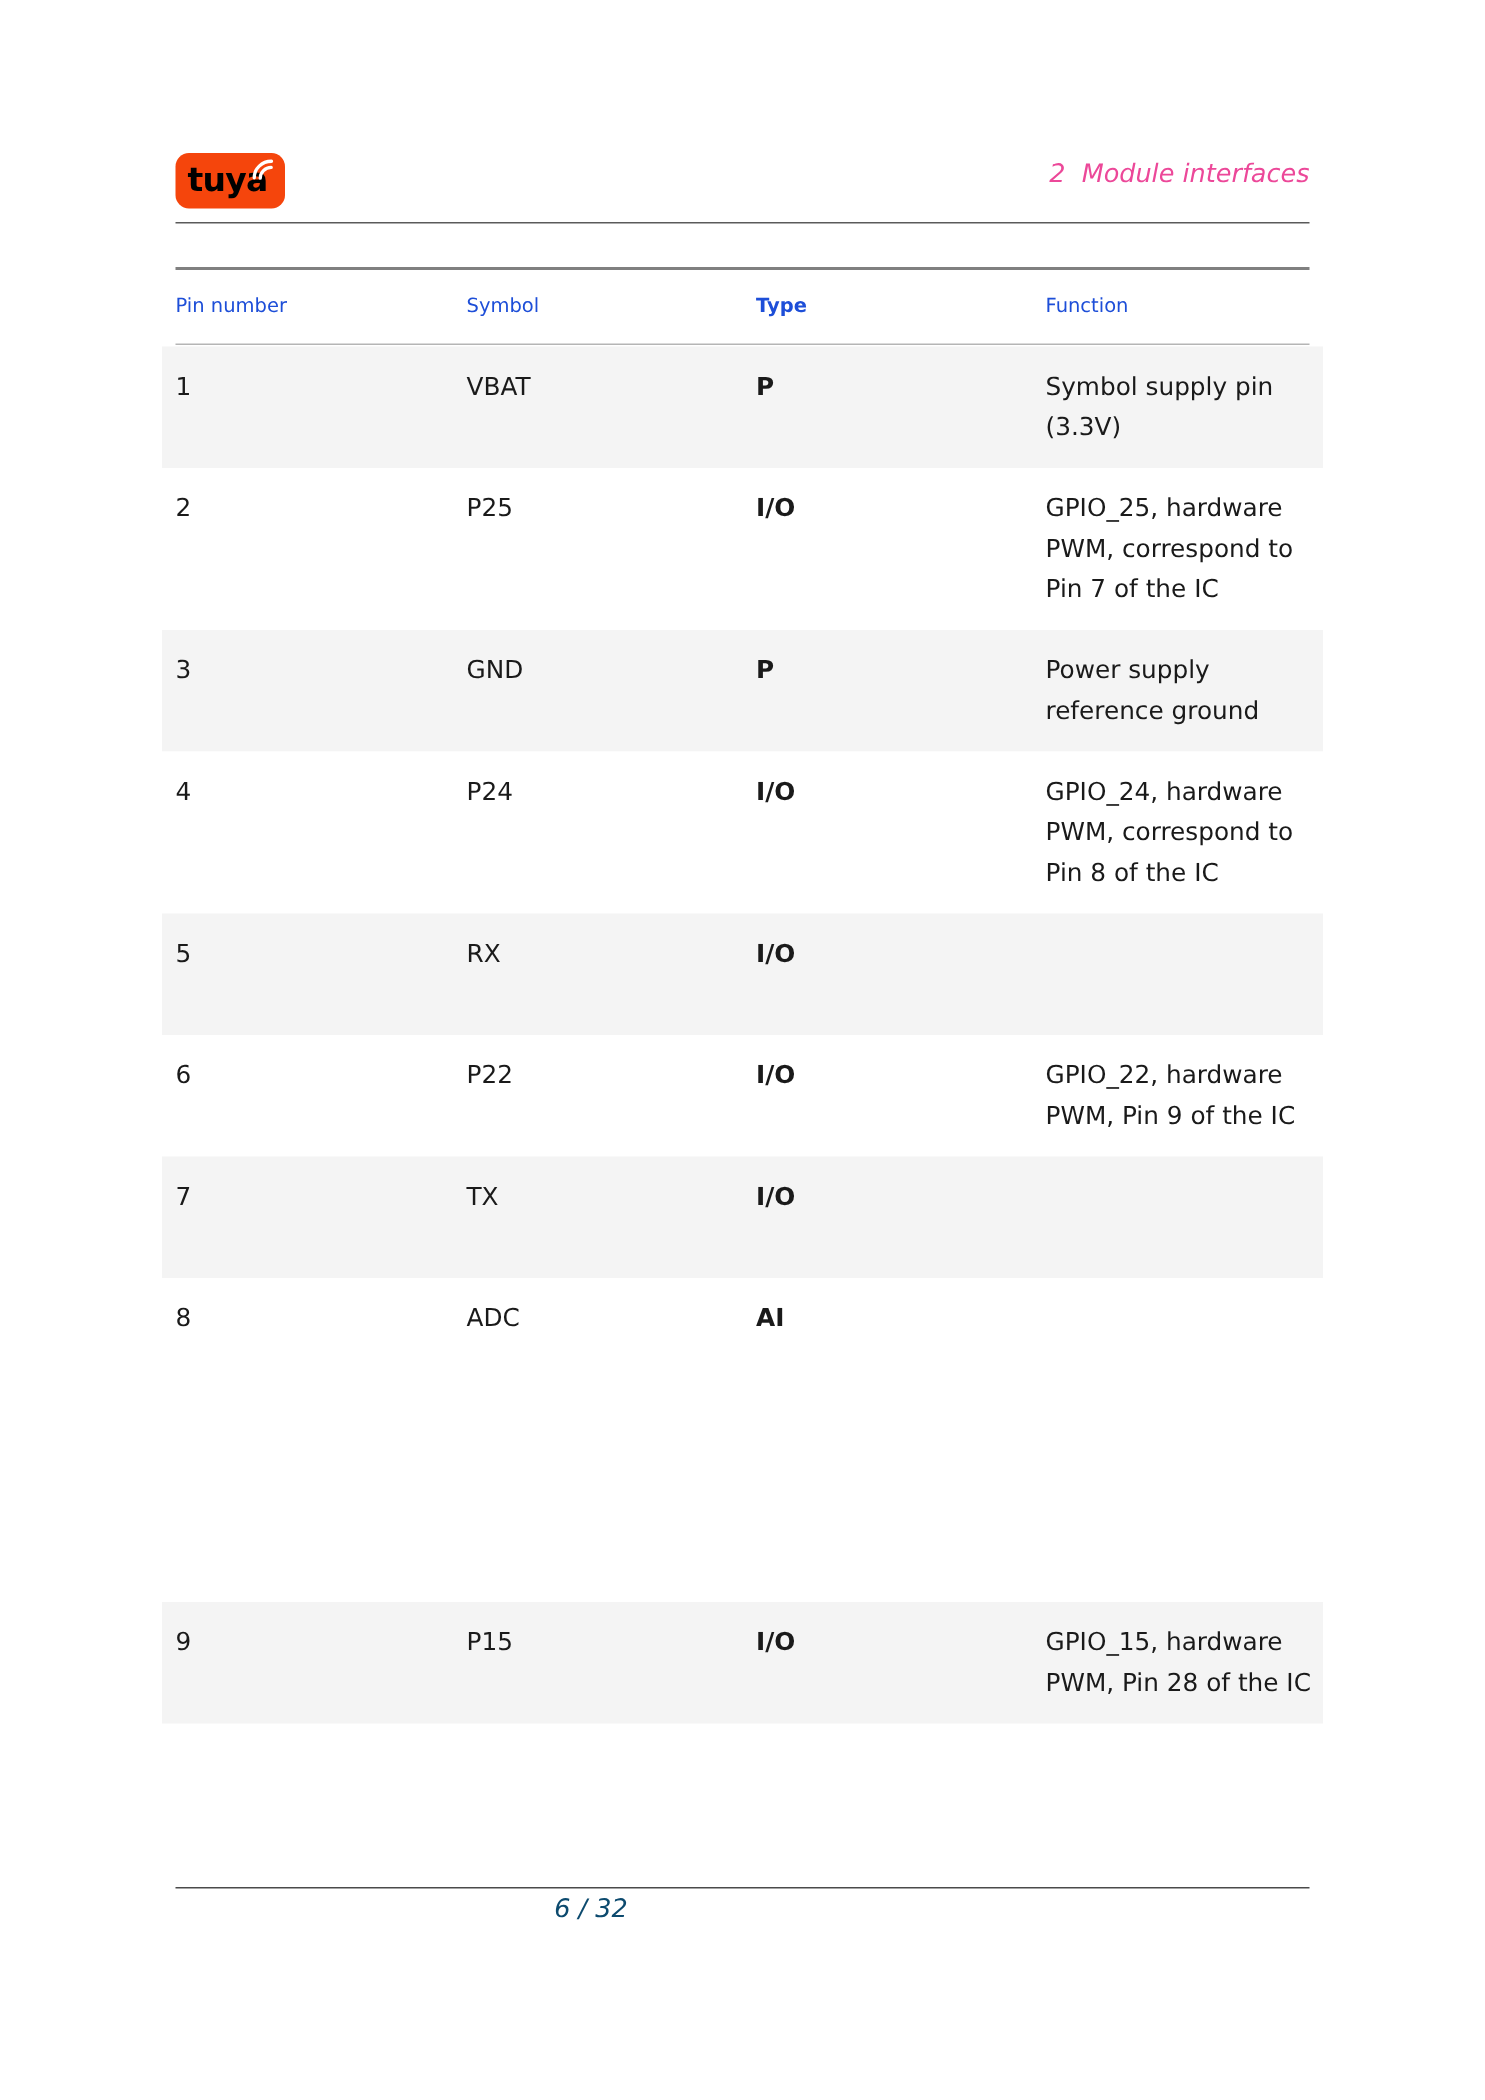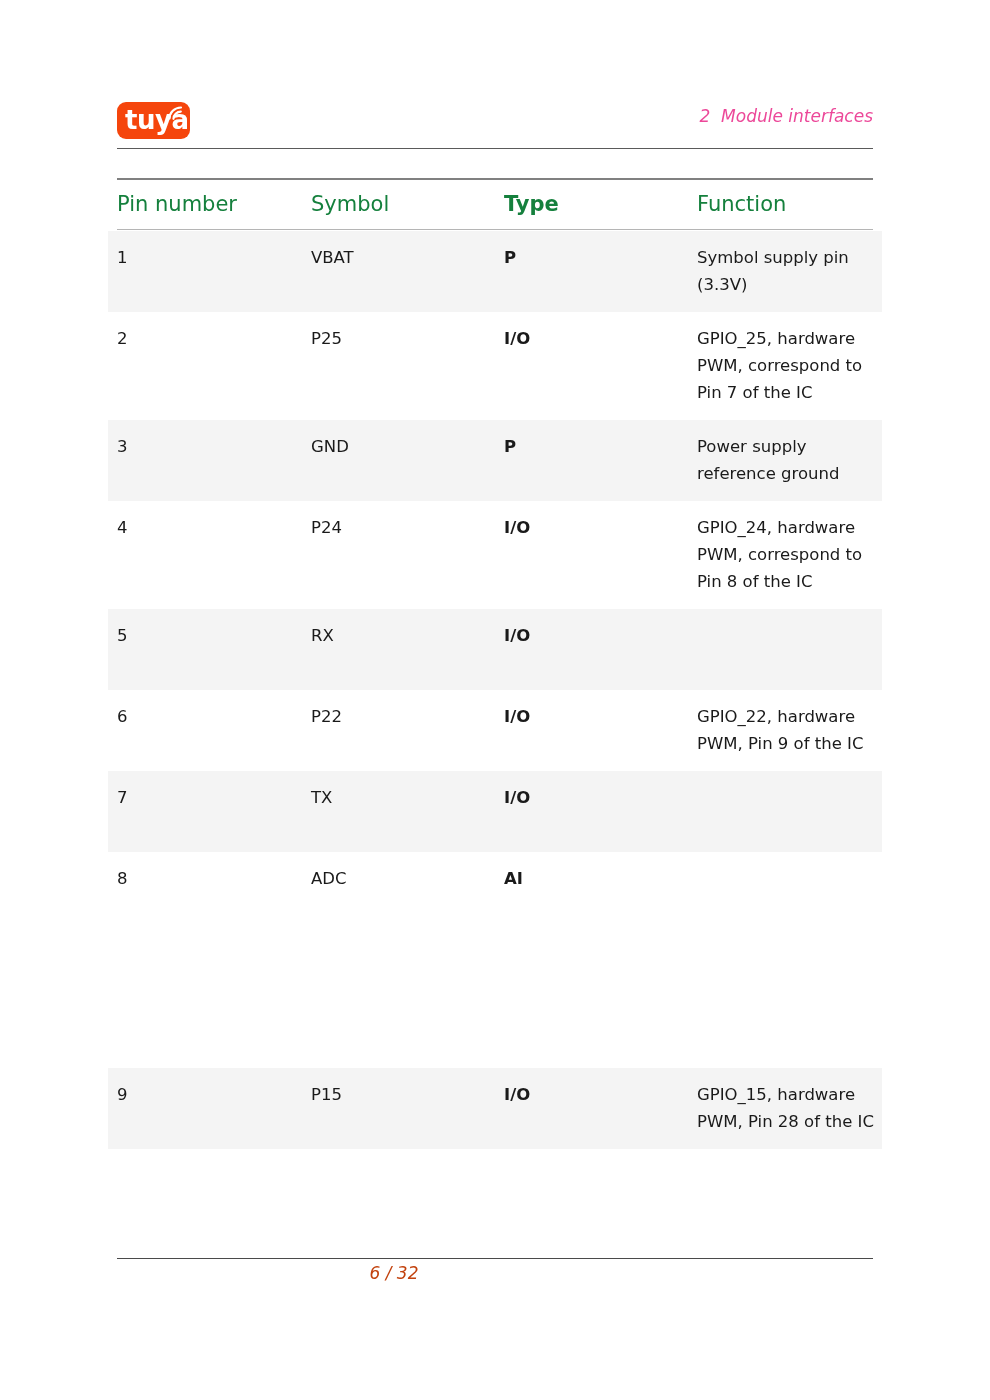--- a/index.html
+++ b/index.html
@@ -38,23 +38,23 @@
     width: 73px;
     height: 37px;
     background: #f5450c;
     border-radius: 9px;
   }
   .logo-text {
     position: absolute;
     left: 8px;
     top: 6px;
     font-family: "DejaVu Sans", sans-serif;
-    font-size: 26px;
+    font-size: 22px;
     font-weight: 700;
-    color: #ffffff;
+    color: #000000;
     letter-spacing: -0.5px;
     line-height: 25px;
   }
   .logo-arc {
     position: absolute;
     right: 7px;
     top: 4px;
     width: 15px;
     height: 14px;
   }
@@ -132,43 +132,43 @@
     white-space: pre-line;
   }
   .c-pin   { left: 9px;   top: 13px; width: 185px; }
   .c-sym   { left: 203px; top: 13px; width: 185px; }
   .c-type  { left: 396px; top: 13px; width: 185px; font-weight: bold; }
   .c-func  { left: 589px; top: 13px; width: 180px; }
 
   .head-cell {
     position: absolute;
     top: 11px;
-    font-size: 21px;
+    font-size: 13px;
     line-height: 27px;
-    color: #15803d;
+    color: #1d4ed8;
   }
 
   
   .footer-rule {
     position: absolute;
     left: 117px;
     top: 1258px;
     width: 756px;
     height: 1px;
     background: #4a4a4a;
   }
   .footer-page {
     position: absolute;
     left: 0px;
     top: 1263px;
     width: 788px;
     text-align: center;
     font-size: 17px;
     font-style: italic;
-    color: #c2410c;
+    color: #0c4a6e;
   }
 </style>
 </head>
 <body>
 
 <div class="page">
 
   <div class="page-header">
     <div class="logo">
       <span class="logo-text">tuya</span>

